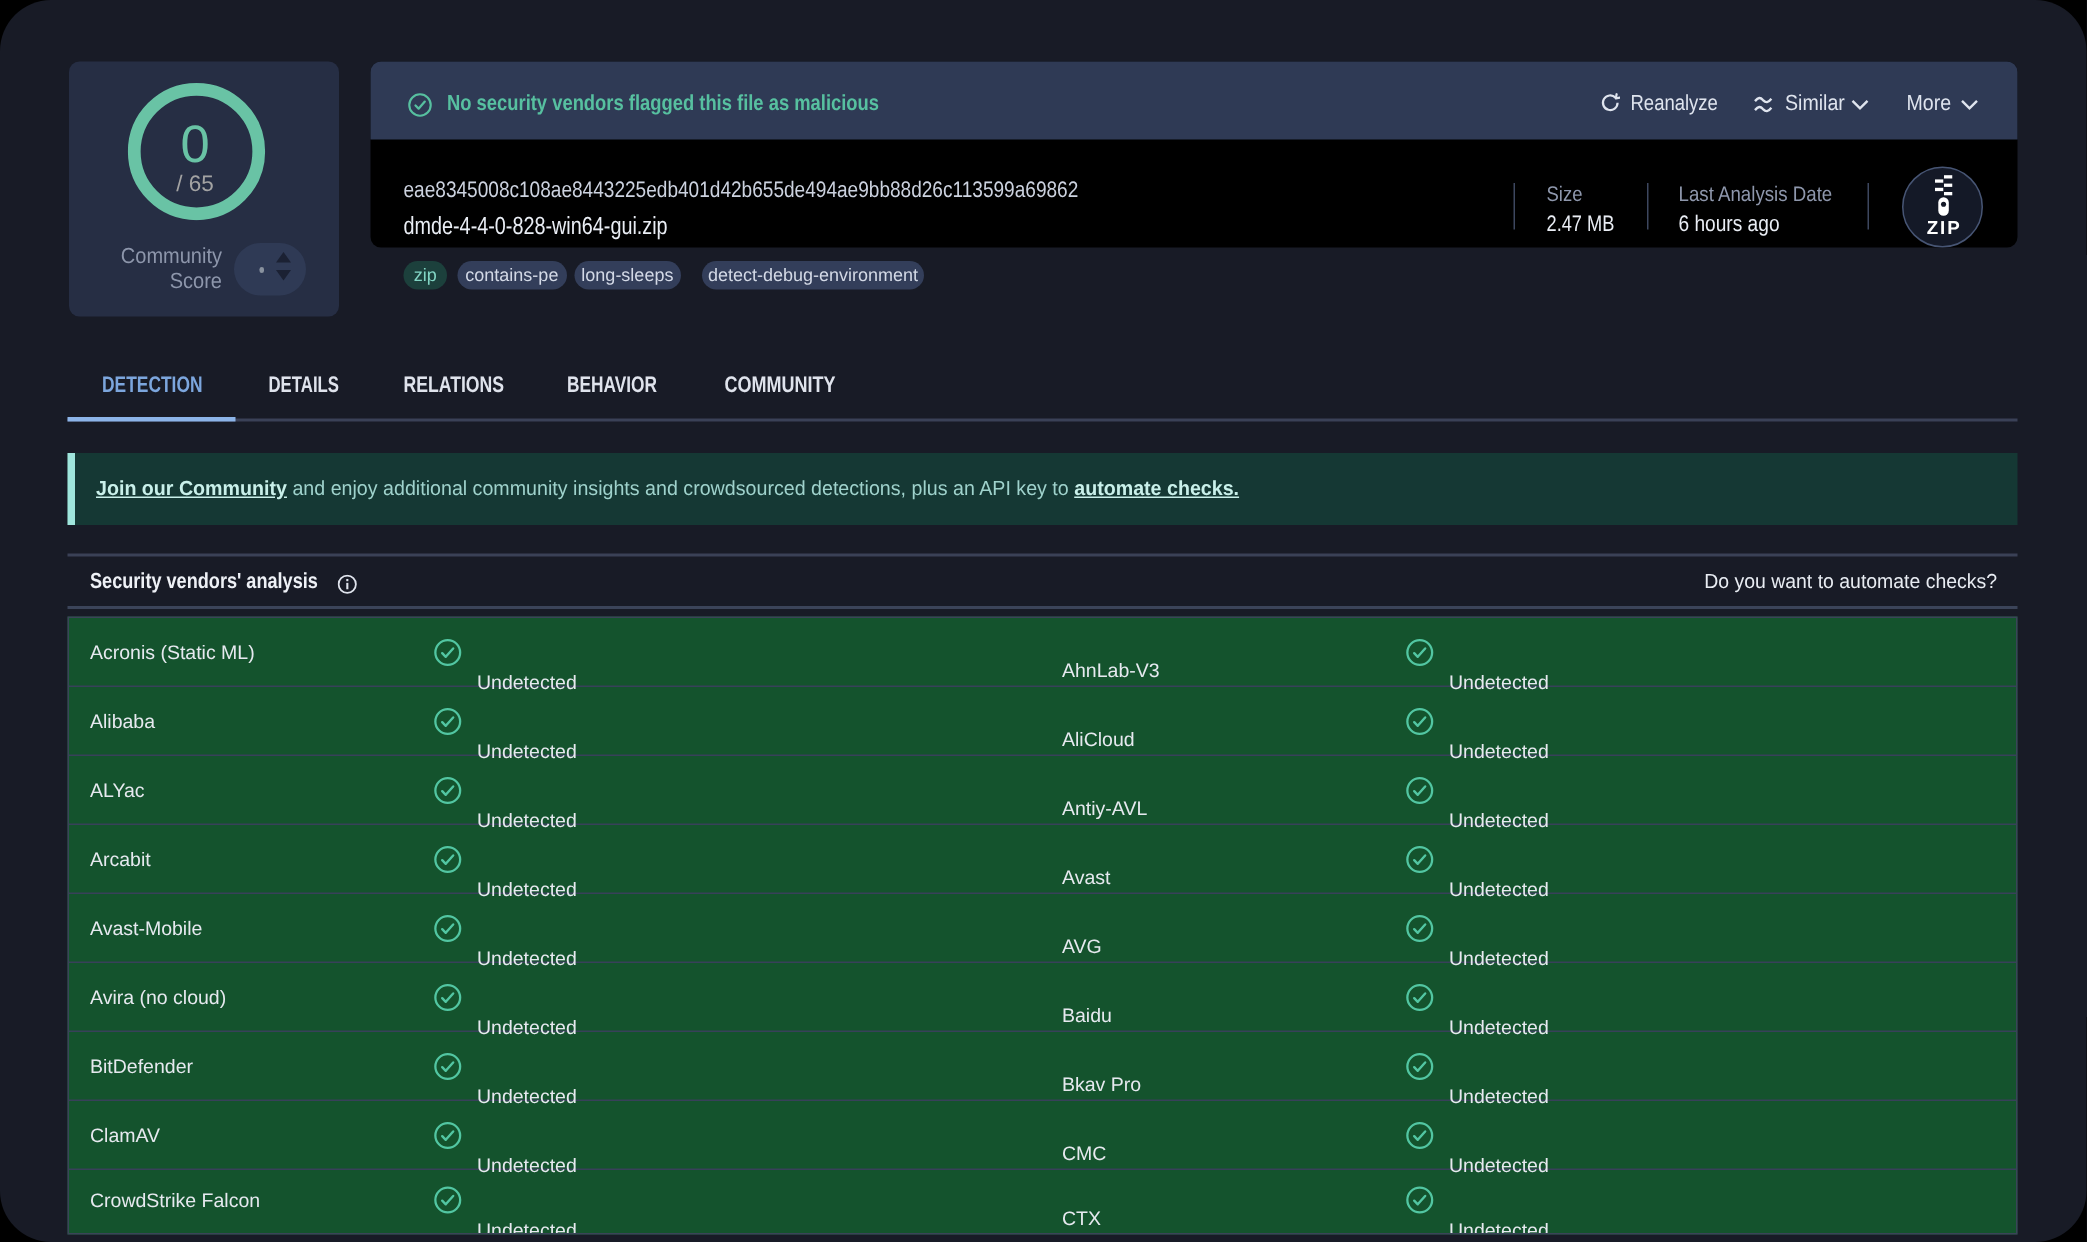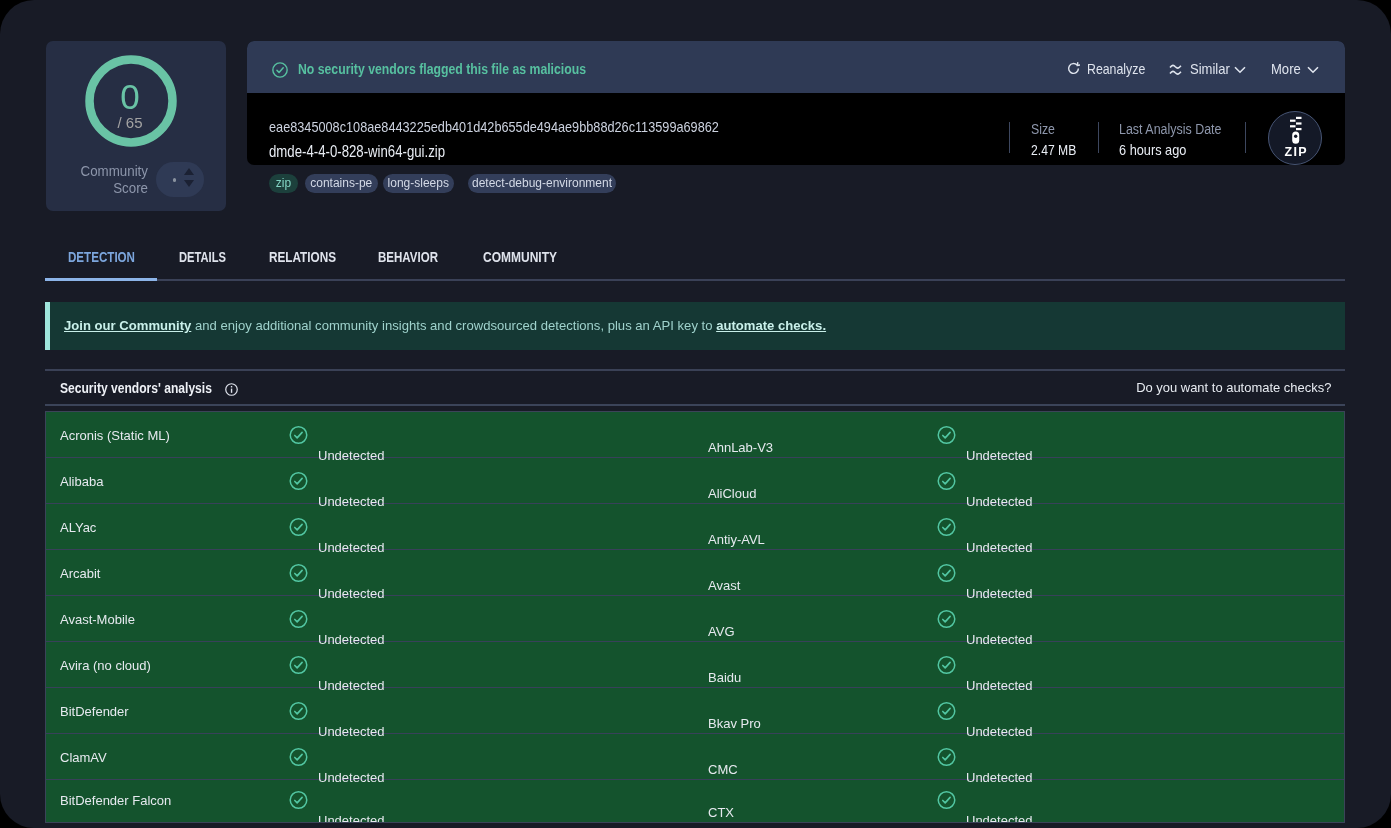--- a/index.html
+++ b/index.html
@@ -294,21 +294,21 @@
         </svg>
         <div class="vres c1r">Undetected</div>
         <div class="vname c2n">CMC</div>
         <svg class="vchk c2c" viewBox="0 0 20 20">
           <circle cx="10" cy="10" r="8.7" fill="none" stroke="#52c6a2" stroke-width="1.6"></circle>
           <path d="M6.1 10.5l2.5 2.5 5.2-5.8" fill="none" stroke="#52c6a2" stroke-width="1.7" stroke-linecap="round" stroke-linejoin="round"></path>
         </svg>
         <div class="vres c2r">Undetected</div>
       </div>
     <div class="vrow">
-        <div class="vname c1n">BitDefender Falcon</div>
+        <div class="vname c1n">CrowdStrike Falcon</div>
         <svg class="vchk c1c" viewBox="0 0 20 20">
           <circle cx="10" cy="10" r="8.7" fill="none" stroke="#52c6a2" stroke-width="1.6"></circle>
           <path d="M6.1 10.5l2.5 2.5 5.2-5.8" fill="none" stroke="#52c6a2" stroke-width="1.7" stroke-linecap="round" stroke-linejoin="round"></path>
         </svg>
         <div class="vres c1r">Undetected</div>
         <div class="vname c2n">CTX</div>
         <svg class="vchk c2c" viewBox="0 0 20 20">
           <circle cx="10" cy="10" r="8.7" fill="none" stroke="#52c6a2" stroke-width="1.6"></circle>
           <path d="M6.1 10.5l2.5 2.5 5.2-5.8" fill="none" stroke="#52c6a2" stroke-width="1.7" stroke-linecap="round" stroke-linejoin="round"></path>
         </svg>

